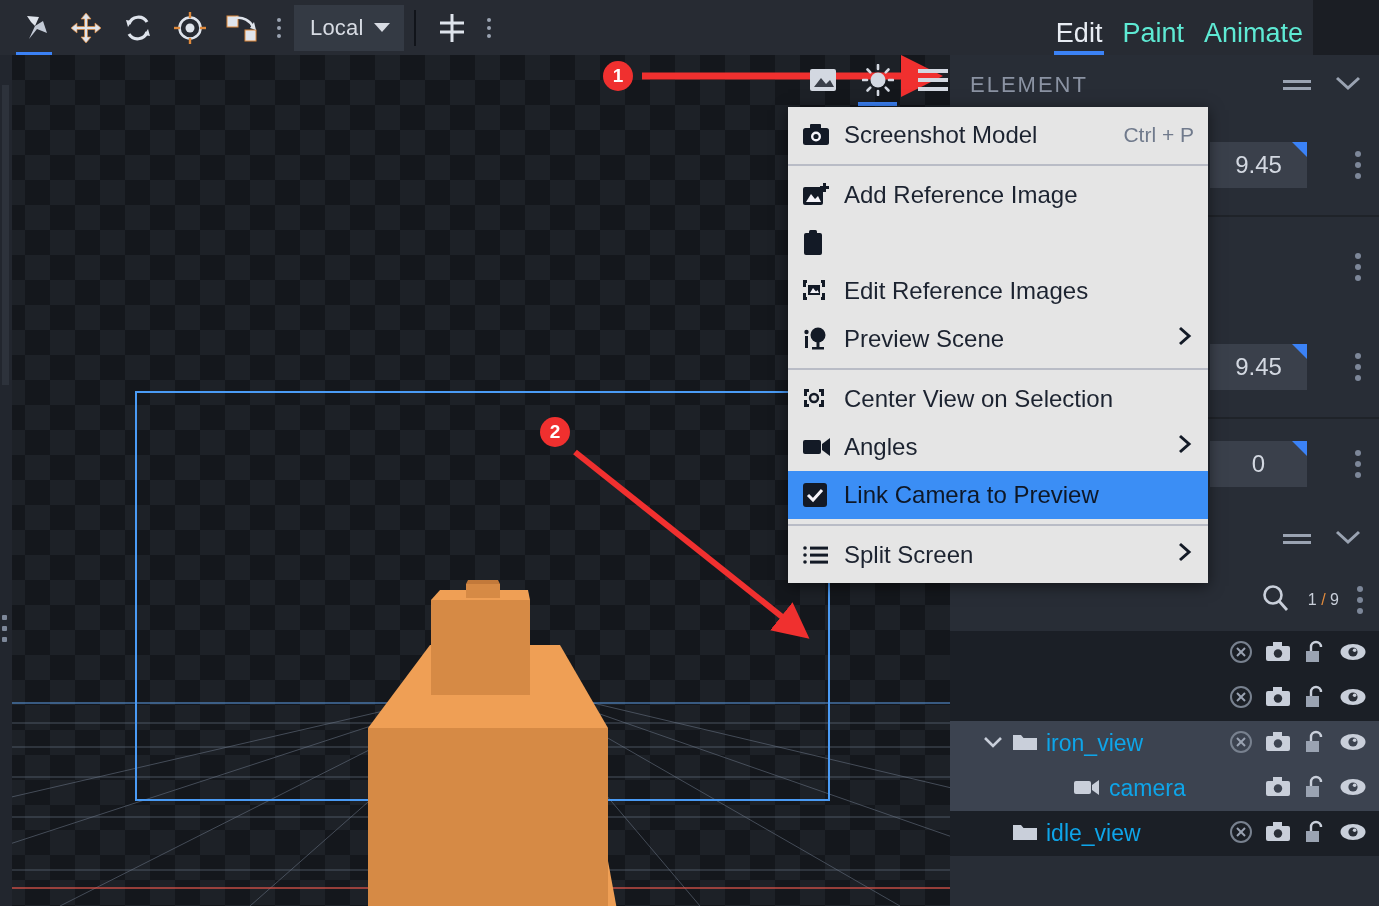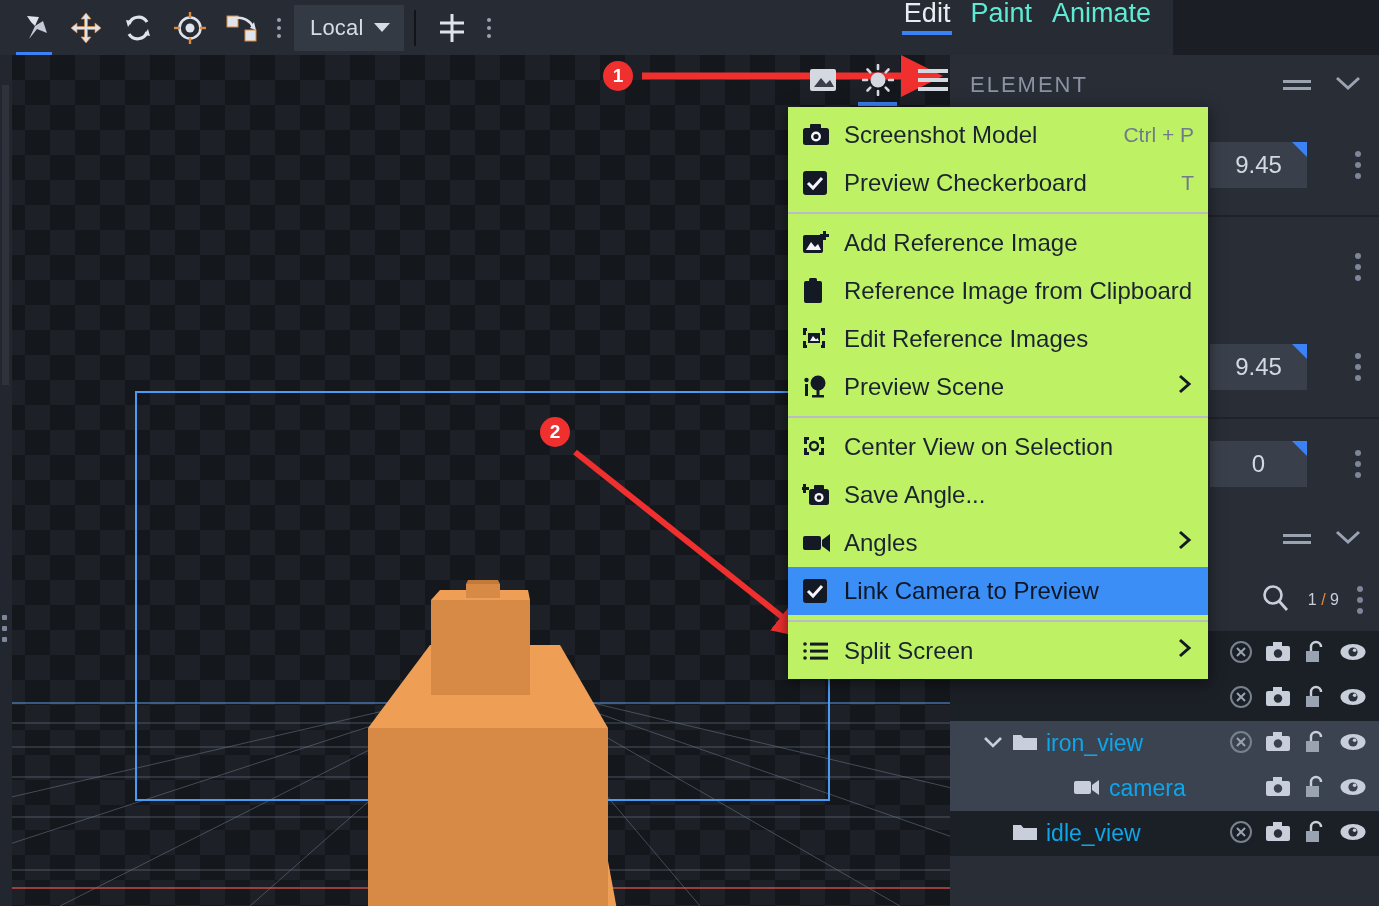--- a/index.html
+++ b/index.html
@@ -6,21 +6,21 @@
   html,body{
     width:1379px; height:906px; overflow:hidden;
     background:#1b1e24;
     font-family:"Liberation Sans", sans-serif;
     -webkit-font-smoothing:antialiased;
   }
   #app{ position:relative; width:1379px; height:906px; }
 
   
   .topbar{
-    position:absolute; left:0; top:0; width:1173px; height:55px;
+    position:absolute; left:0; top:0; width:1313px; height:55px;
     background:#272b33; display:flex; align-items:center;
   }
   .tb-left{ display:flex; align-items:center; height:55px; padding-left:8px; }
   .tool-btn{
     width:52px; height:55px; display:flex; align-items:center; justify-content:center;
     position:relative; cursor:pointer;
   }
   .tool-btn.active::after{
     content:""; position:absolute; left:8px; right:8px; bottom:0; height:3px;
     background:#3b82f6;
@@ -33,21 +33,21 @@
   .kebab i{ width:4px; height:4px; background:#9aa3b2; border-radius:50%; display:block; }
   .space-dd{
     height:46px; margin-left:4px; padding:0 14px 0 16px; background:#343a44;
     display:flex; align-items:center; gap:10px; cursor:pointer;
   }
   .space-dd .lbl{ color:#d7dbe3; font-size:22px; letter-spacing:.2px; }
   .caret{ width:0;height:0; border-left:8px solid transparent; border-right:8px solid transparent;
           border-top:9px solid #d7dbe3; }
   .vdiv{ width:2px; height:36px; background:#11141a; margin:0 10px; }
 
-  .tb-right{ margin-left:auto; display:flex; align-items:flex-start; height:55px; padding-right:12px; }
+  .tb-right{ margin-left:auto; display:flex; align-items:flex-end; height:55px; padding-right:0px; }
   .mode-tab{
     position:relative; padding:0 10px 8px 10px; color:#5eead4; font-size:27px;
     cursor:pointer; line-height:1;
   }
   .mode-tab.sel{ color:#e8ecf3; }
   .mode-tab.sel::after{
     content:""; position:absolute; left:8px; right:8px; bottom:0; height:4px; background:#3b82f6;
   }
 
   
@@ -144,21 +144,21 @@
   .lrow.sel{ background:#3c4350; }
   .lrow .lname{ color:#0ea5e9; font-size:23px; }
   .lrow .icons{
     position:absolute; right:12px; display:flex; align-items:center; gap:12px;
   }
   .indent-wrap{ display:flex; align-items:center; gap:8px; padding-left:10px; }
 
   
   .ctxmenu{
     position:absolute; left:788px; top:107px; width:420px;
-    background:#bef264; box-shadow:0 3px 14px rgba(0,0,0,.55);
+    background:#e5e5e5; box-shadow:0 3px 14px rgba(0,0,0,.55);
     padding:4px 0; z-index:50;
   }
   .mi{
     height:48px; display:flex; align-items:center; padding:0 14px 0 14px;
     color:#1c2330; font-size:24px; cursor:pointer; position:relative;
   }
   .mi.hl{ background:#3b8ef5; color:#0e1726; }
   .mi .ico{ width:42px; display:flex; align-items:center; justify-content:flex-start; }
   .mi .txt{ flex:1; }
   .mi .short{ color:#707a8c; font-size:21px; margin-left:12px; }
@@ -604,30 +604,20 @@
             <rect x="1" y="5" width="26" height="17" rx="2.5" fill="#131a26"></rect>
             <rect x="8" y="1" width="11" height="5" rx="1" fill="#131a26"></rect>
             <circle cx="14" cy="13.5" r="5" fill="#f5f4fa"></circle>
             <circle cx="14" cy="13.5" r="2.6" fill="#131a26"></circle>
           </svg>
       </span>
       <span class="txt">Screenshot Model</span>
       <span class="short">Ctrl + P</span>
     </div>
 
-    <div class="mi">
-      <span class="ico">
-        <svg width="26" height="26" viewBox="0 0 26 26">
-            <rect x="1" y="1" width="24" height="24" rx="3" fill="#131a26"></rect>
-            <polyline points="6,13 11,18 20,8" stroke="#f5f4fa" stroke-width="3" fill="none"></polyline>
-          </svg>
-      </span>
-      <span class="txt">Preview Checkerboard</span>
-      <span class="short">T</span>
-    </div>
 
     <div class="msep"></div>
 
     <div class="mi">
       <span class="ico">
         <svg width="28" height="26" viewBox="0 0 28 26">
             <rect x="1" y="5" width="20" height="18" rx="2" fill="#131a26"></rect>
             <polygon points="4,20 9,12 13,17 16,14 19,20" fill="#f5f4fa"></polygon>
             <rect x="21" y="1" width="3" height="9" fill="#131a26"></rect>
             <rect x="18" y="4" width="9" height="3" fill="#131a26"></rect>
@@ -636,21 +626,20 @@
       <span class="txt">Add Reference Image</span>
     </div>
 
     <div class="mi">
       <span class="ico">
         <svg width="22" height="26" viewBox="0 0 22 26">
             <rect x="2" y="3" width="18" height="22" rx="2" fill="#131a26"></rect>
             <rect x="7" y="0" width="8" height="6" rx="1.5" fill="#131a26"></rect>
           </svg>
       </span>
-      <span class="txt">Reference Image from Clipboard</span>
     </div>
 
     <div class="mi">
       <span class="ico">
         <svg width="28" height="26" viewBox="0 0 28 26">
           <g fill="#131a26">
             <rect x="1" y="2" width="4" height="3"></rect>
               <rect x="1" y="2" width="3" height="7"></rect>
             <rect x="19" y="2" width="4" height="3"></rect>
               <rect x="20" y="2" width="3" height="7"></rect>
@@ -698,33 +687,20 @@
               <rect x="2" y="14" width="3" height="7"></rect>
             <rect x="17" y="18" width="5" height="3"></rect>
               <rect x="19" y="14" width="3" height="7"></rect>
           </g>
           <circle cx="12" cy="12" r="4" stroke="#131a26" stroke-width="2.4" fill="none"></circle>
         </svg>
       </span>
       <span class="txt">Center View on Selection</span>
     </div>
 
-    <div class="mi">
-      <span class="ico">
-        <svg width="30" height="26" viewBox="0 0 30 26">
-          <rect x="1" y="2" width="3" height="9" fill="#131a26"></rect>
-            <rect x="-2" y="5" width="9" height="3" fill="#131a26"></rect>
-          <rect x="7" y="7" width="20" height="16" rx="2.5" fill="#131a26"></rect>
-          <rect x="12" y="3" width="10" height="5" rx="1" fill="#131a26"></rect>
-          <circle cx="17" cy="15.5" r="4.6" fill="#f5f4fa"></circle>
-            <circle cx="17" cy="15.5" r="2.3" fill="#131a26"></circle>
-        </svg>
-      </span>
-      <span class="txt">Save Angle...</span>
-    </div>
 
     <div class="mi">
       <span class="ico">
         <svg width="30" height="22" viewBox="0 0 30 22">
             <rect x="1" y="4" width="18" height="14" rx="2" fill="#131a26"></rect>
             <polygon points="20,8 28,2 28,20 20,14" fill="#131a26"></polygon>
           </svg>
       </span>
       <span class="txt">Angles</span>
       <span class="arrow">

